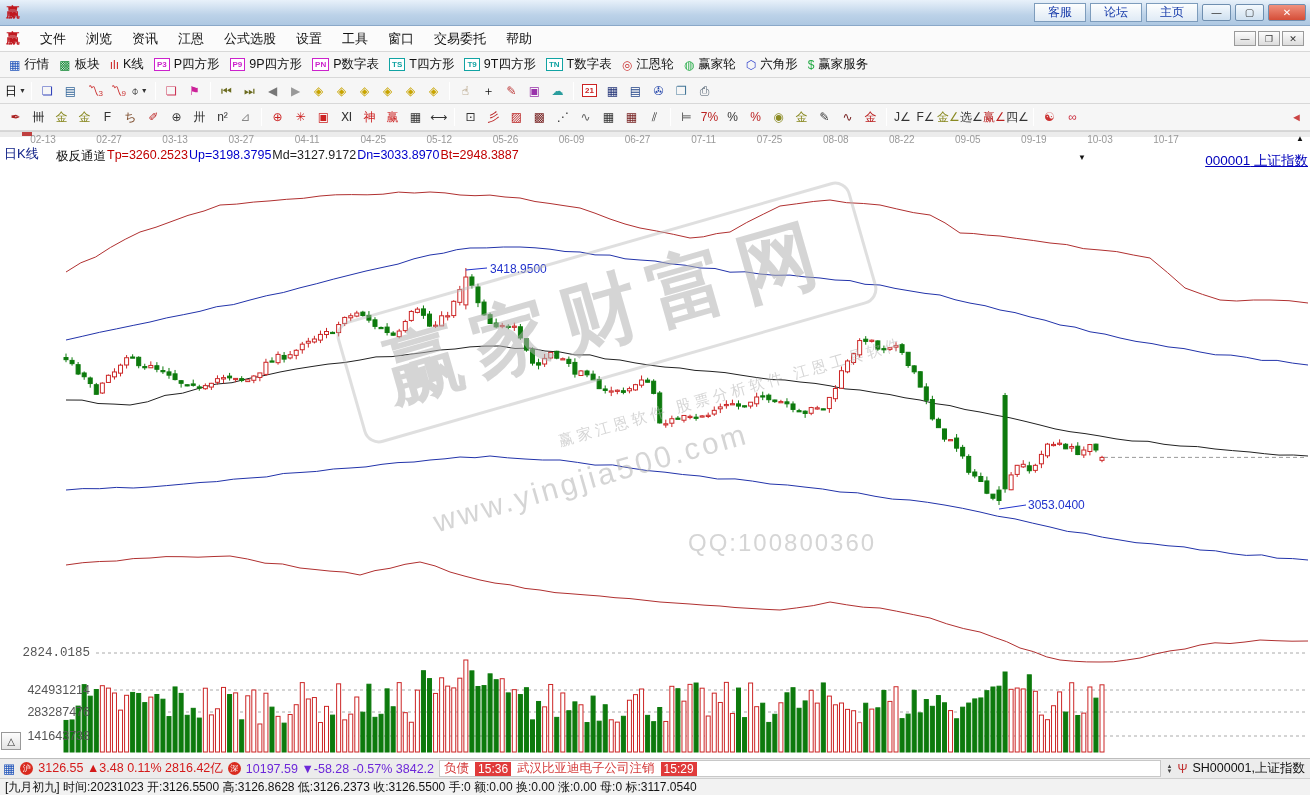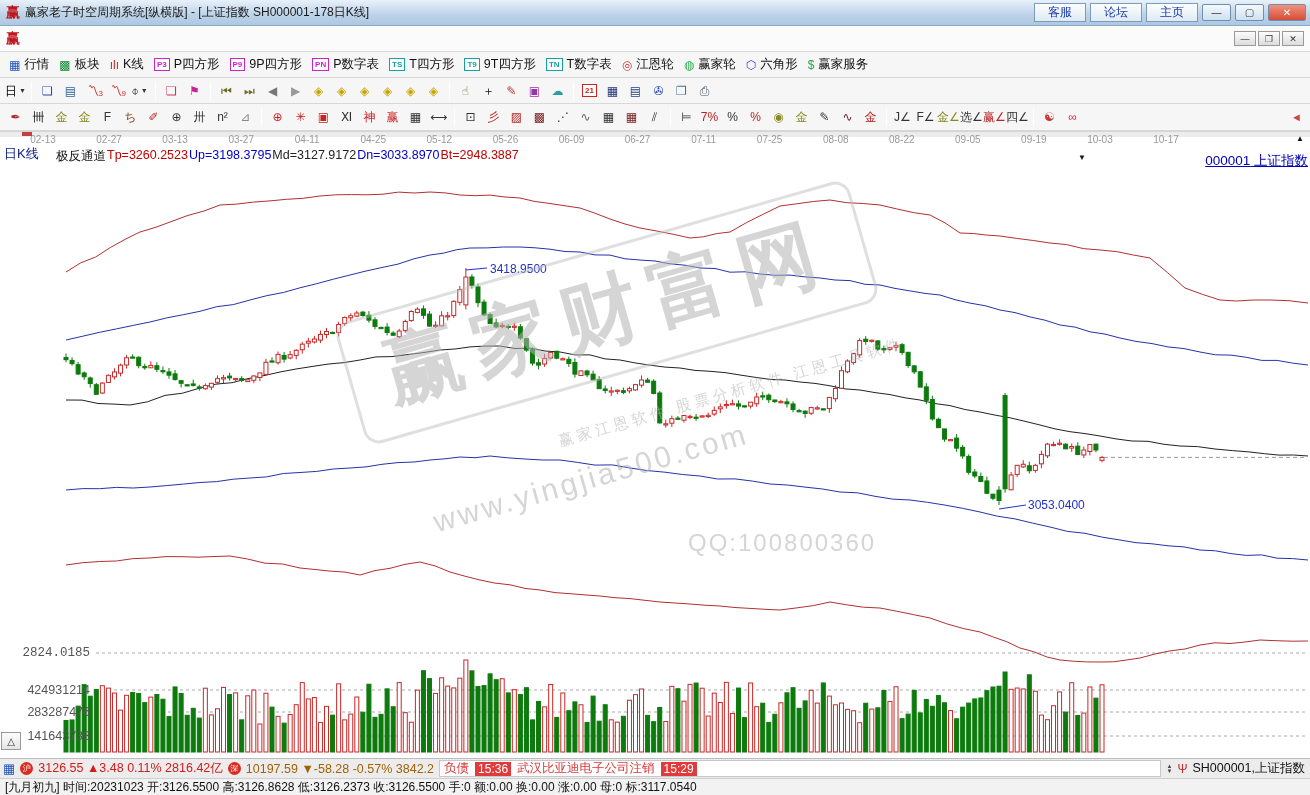--- a/index.html
+++ b/index.html
@@ -66,50 +66,61 @@
   .wm-tag{ left:552px; top:252px; font-size:15px; letter-spacing:4px; transform:rotate(-16deg); }
   .wm-url{ left:428px; top:330px; font-size:30px; letter-spacing:3px; transform:rotate(-16deg); }
   .wm-qq{ left:688px; top:398px; font-size:24px; letter-spacing:2px; }
 
   
   .status1{ height:20px; background:#ececec; border-top:1px solid #bdbdbd; display:flex; align-items:center; padding:0 3px; gap:5px; }
   .grid-ico{ color:#2255bb; font-size:13px; }
   .mkt-circle{ width:13px; height:13px; border-radius:50%; background:#d92b1f; color:#fff; font-size:8px;
     display:flex; align-items:center; justify-content:center; flex:0 0 auto; }
   .sh-txt{ color:#d41a1a; font-size:12.5px; white-space:nowrap; }
-  .sz-txt{ color:#a16207; font-size:12.5px; white-space:nowrap; }
+  .sz-txt{ color:#6d28d9; font-size:12.5px; white-space:nowrap; }
   .news{ flex:1; height:17px; background:#fff; border:1px solid #c8c8c8; display:flex; align-items:center;
     overflow:hidden; gap:6px; padding:0 4px; color:#d43a3a; font-size:12.5px; white-space:nowrap; }
   .chip{ background:#e03b3b; color:#fff; padding:0 3px; font-size:12px; }
   .spin{ display:flex; flex-direction:column; line-height:5px; font-size:6px; color:#444; }
   .antenna{ color:#c03030; font-size:12px; }
   .inst{ color:#111; font-size:12.5px; white-space:nowrap; margin-right:2px; }
   .status2{ height:17px; background:#f2f2f2; border-top:1px solid #cfcfcf; display:flex; align-items:center;
     padding:0 5px; color:#111; font-size:12px; white-space:nowrap; }
 </style>
 </head>
 <body>
 
 <div class="titlebar">
   <span class="app-logo">赢</span>
-  <span class="app-title">赢家老子时空周期系统[纵横版] - [上证指数  SH000001-178日K线]</span>
   <div class="tb-right">
     <span id="tbbtns" style="display: flex; gap: 4px;">
         <span class="cn-btn">客服</span>
         <span class="cn-btn">论坛</span>
         <span class="cn-btn">主页</span>
       </span>
     <span class="win-ctl">—</span>
     <span class="win-ctl">▢</span>
     <span class="win-ctl close">✕</span>
   </div>
 </div>
 
 <div class="menubar">
   <span class="menu-logo">赢</span>
+  <span id="menuitems" style="display:flex">
+      <span class="menu-item">文件</span>
+      <span class="menu-item">浏览</span>
+      <span class="menu-item">资讯</span>
+      <span class="menu-item">江恩</span>
+      <span class="menu-item">公式选股</span>
+      <span class="menu-item">设置</span>
+      <span class="menu-item">工具</span>
+      <span class="menu-item">窗口</span>
+      <span class="menu-item">交易委托</span>
+      <span class="menu-item">帮助</span>
+    </span>
   <div class="child-ctls">
     <span class="child-ctl">—</span>
     <span class="child-ctl">❐</span>
     <span class="child-ctl">✕</span>
   </div>
 </div>
 
 <div class="toolbar" id="tb1">
     <span class="feat">
       <span class="fico" style="color: rgb(34, 85, 187);">▦</span>

